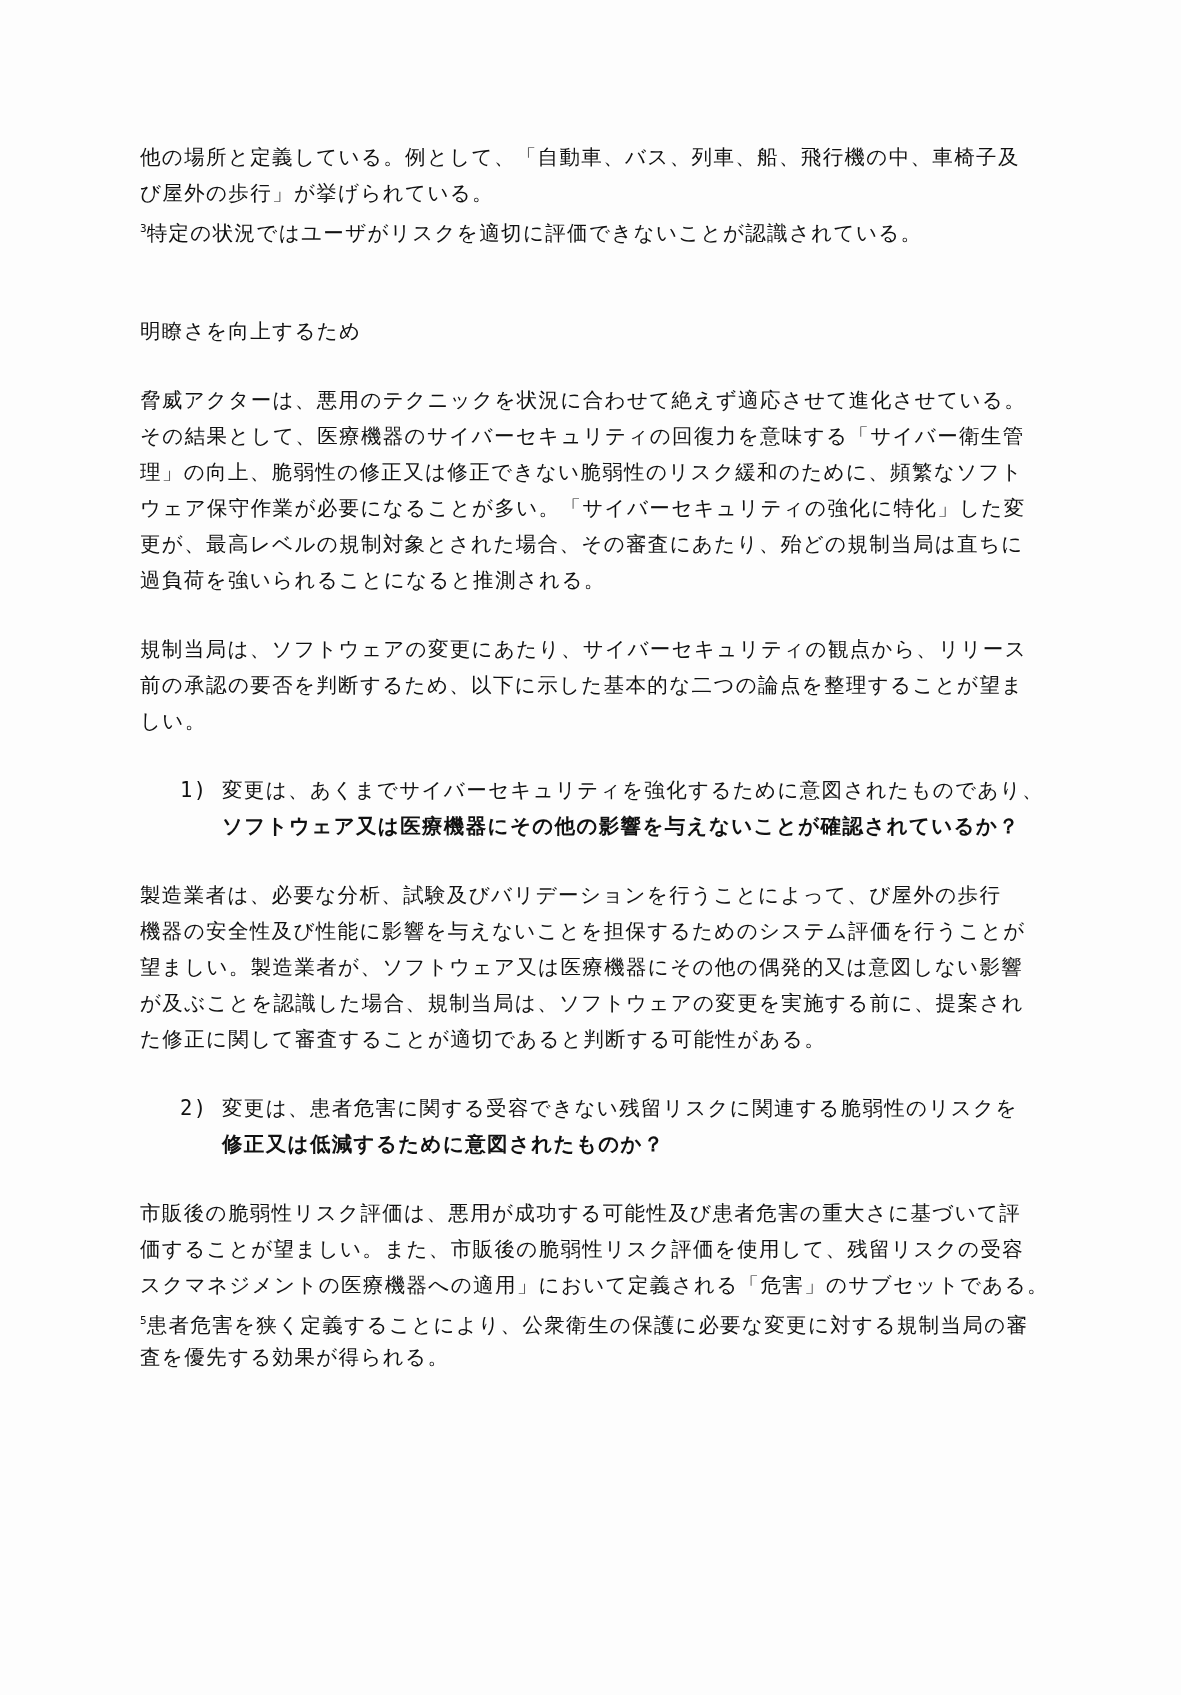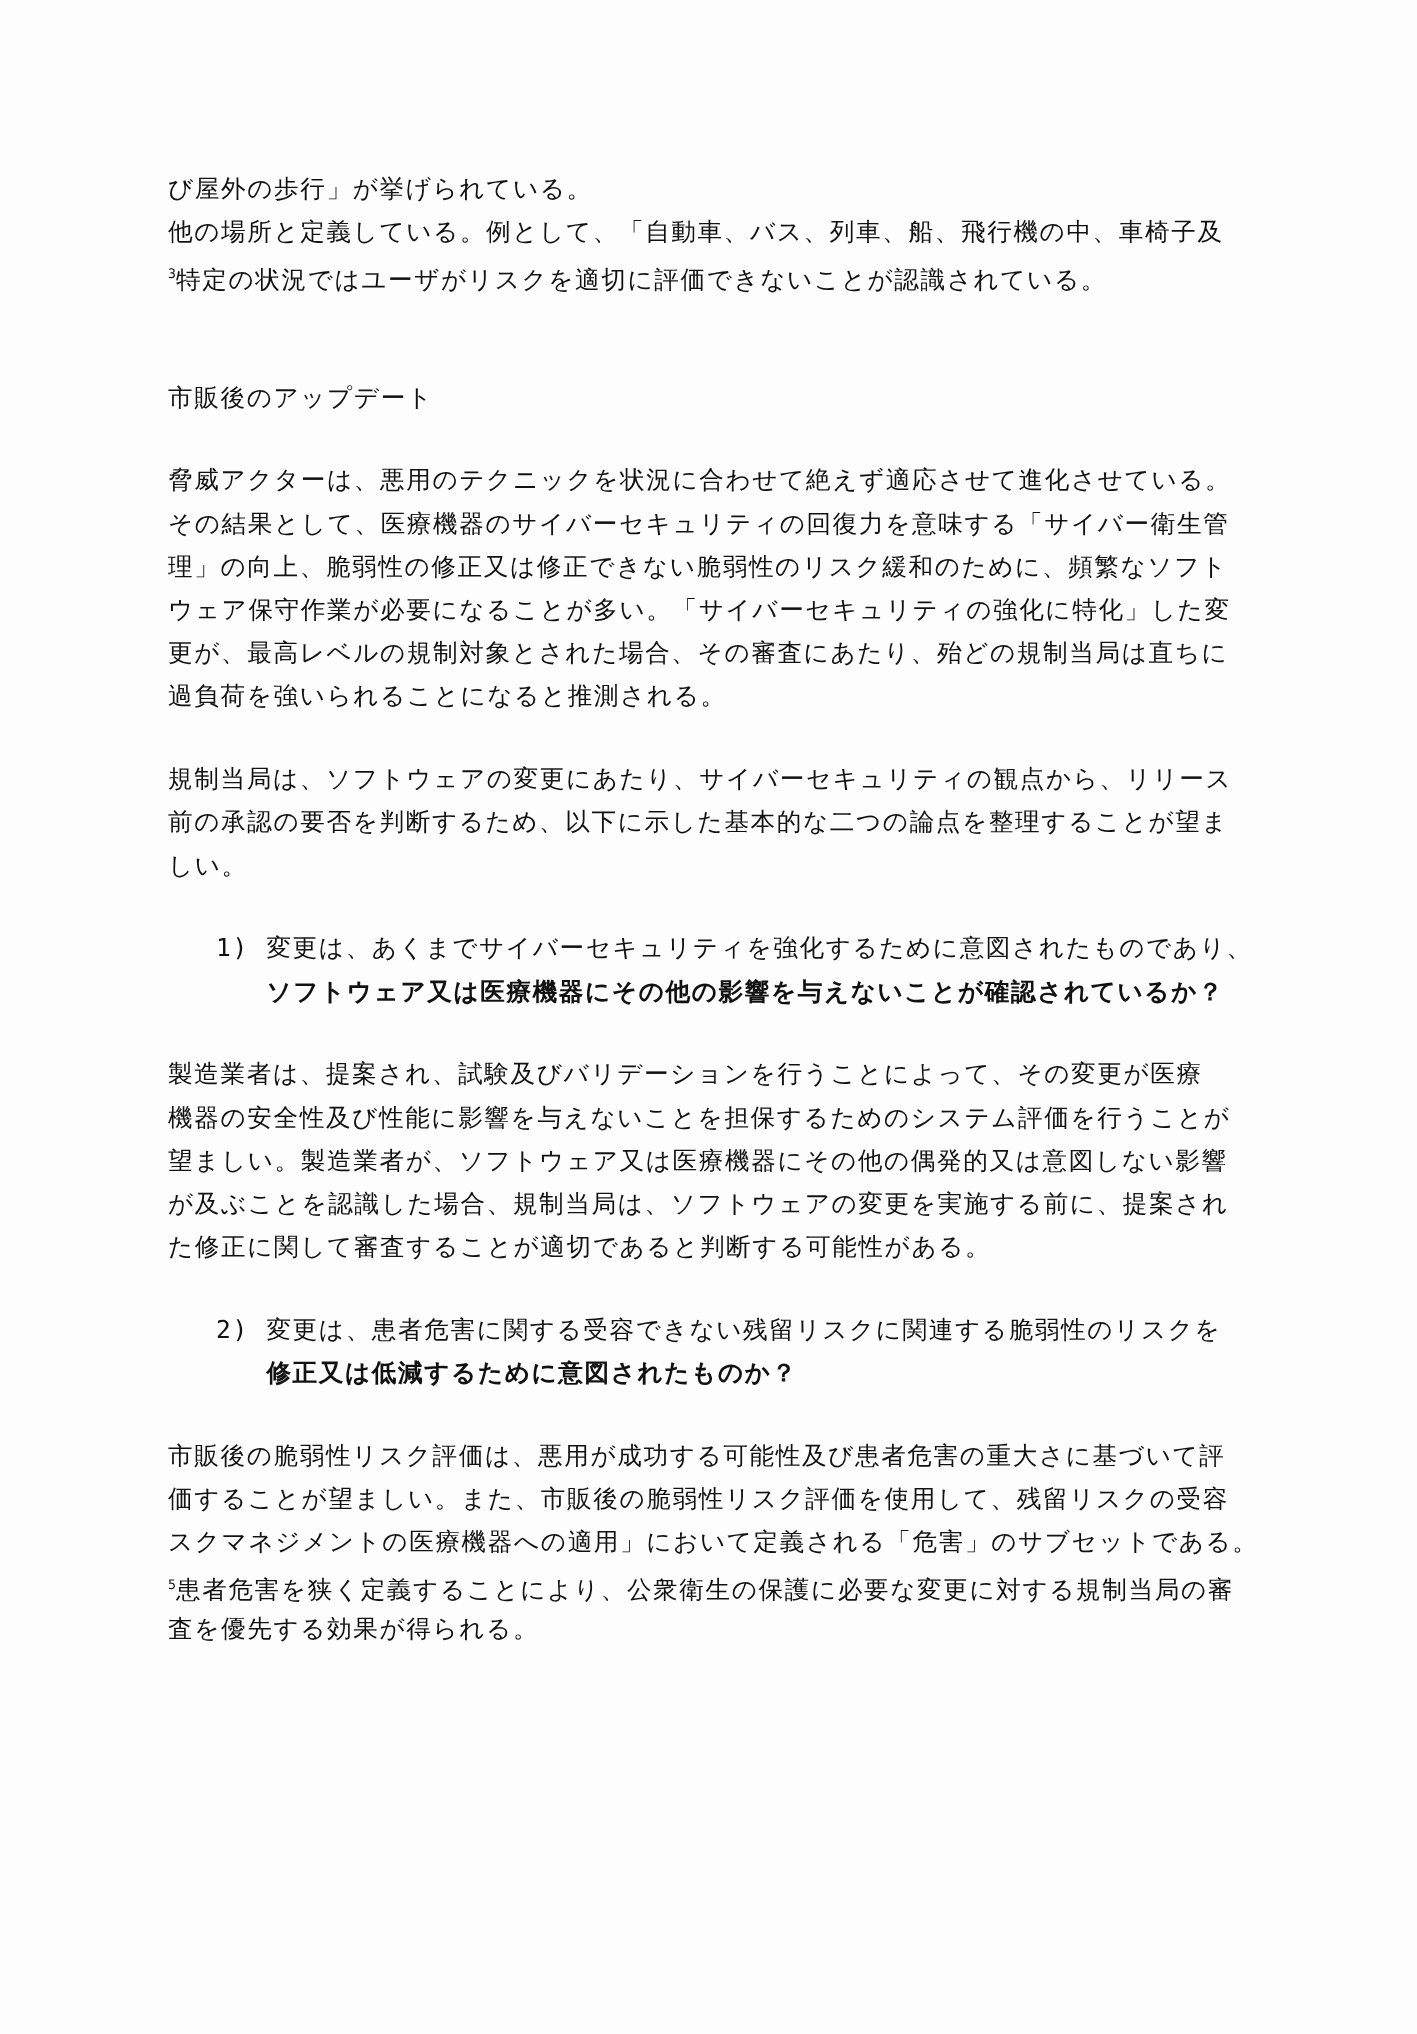--- a/index.html
+++ b/index.html
@@ -20,31 +20,31 @@
     .indent { padding-left: 40px; }
     .num { display: inline-block; width: 42px; }
     .cont { padding-left: 82px; font-weight: bold; }
   </style>
 </head>
 <body>
 
 <div class="page">
 
   <div>
+    <div class="line">他の場所と定義している。例として、「自動車、バス、列車、船、飛行機の中、車椅子及</div>
     <div class="line">び屋外の歩行」が挙げられている。</div>
-    <div class="line">他の場所と定義している。例として、「自動車、バス、列車、船、飛行機の中、車椅子及</div>
   </div>
   <div class="line"><sup class="fn">3</sup><span>特定の状況ではユーザがリスクを適切に評価できないことが認識されている。</span></div>
 
   <div class="gap"></div>
 
 
   <div class="gap"></div>
 
-  <div class="line">市販後のアップデート</div>
+  <div class="line">明瞭さを向上するため</div>
 
   <div class="gap"></div>
 
   <div>
     <div class="line">脅威アクターは、悪用のテクニックを状況に合わせて絶えず適応させて進化させている。</div>
     <div class="line">その結果として、医療機器のサイバーセキュリティの回復力を意味する「サイバー衛生管</div>
     <div class="line">理」の向上、脆弱性の修正又は修正できない脆弱性のリスク緩和のために、頻繁なソフト</div>
     <div class="line">ウェア保守作業が必要になることが多い。「サイバーセキュリティの強化に特化」した変</div>
     <div class="line">更が、最高レベルの規制対象とされた場合、その審査にあたり、殆どの規制当局は直ちに</div>
     <div class="line">過負荷を強いられることになると推測される。</div>
@@ -61,21 +61,21 @@
   <div class="gap"></div>
 
   <div>
     <div class="line indent"><span class="num">1)</span><span>変更は、あくまでサイバーセキュリティを強化するために意図されたものであり、</span></div>
     <div class="line cont">ソフトウェア又は医療機器にその他の影響を与えないことが確認されているか？</div>
   </div>
 
   <div class="gap"></div>
 
   <div>
-    <div class="line">製造業者は、提案され、試験及びバリデーションを行うことによって、その変更が医療</div>
+    <div class="line">製造業者は、必要な分析、試験及びバリデーションを行うことによって、び屋外の歩行</div>
     <div class="line">機器の安全性及び性能に影響を与えないことを担保するためのシステム評価を行うことが</div>
     <div class="line">望ましい。製造業者が、ソフトウェア又は医療機器にその他の偶発的又は意図しない影響</div>
     <div class="line">が及ぶことを認識した場合、規制当局は、ソフトウェアの変更を実施する前に、提案され</div>
     <div class="line">た修正に関して審査することが適切であると判断する可能性がある。</div>
   </div>
 
   <div class="gap"></div>
 
   <div>
     <div class="line indent"><span class="num">2)</span><span>変更は、患者危害に関する受容できない残留リスクに関連する脆弱性のリスクを</span></div>

